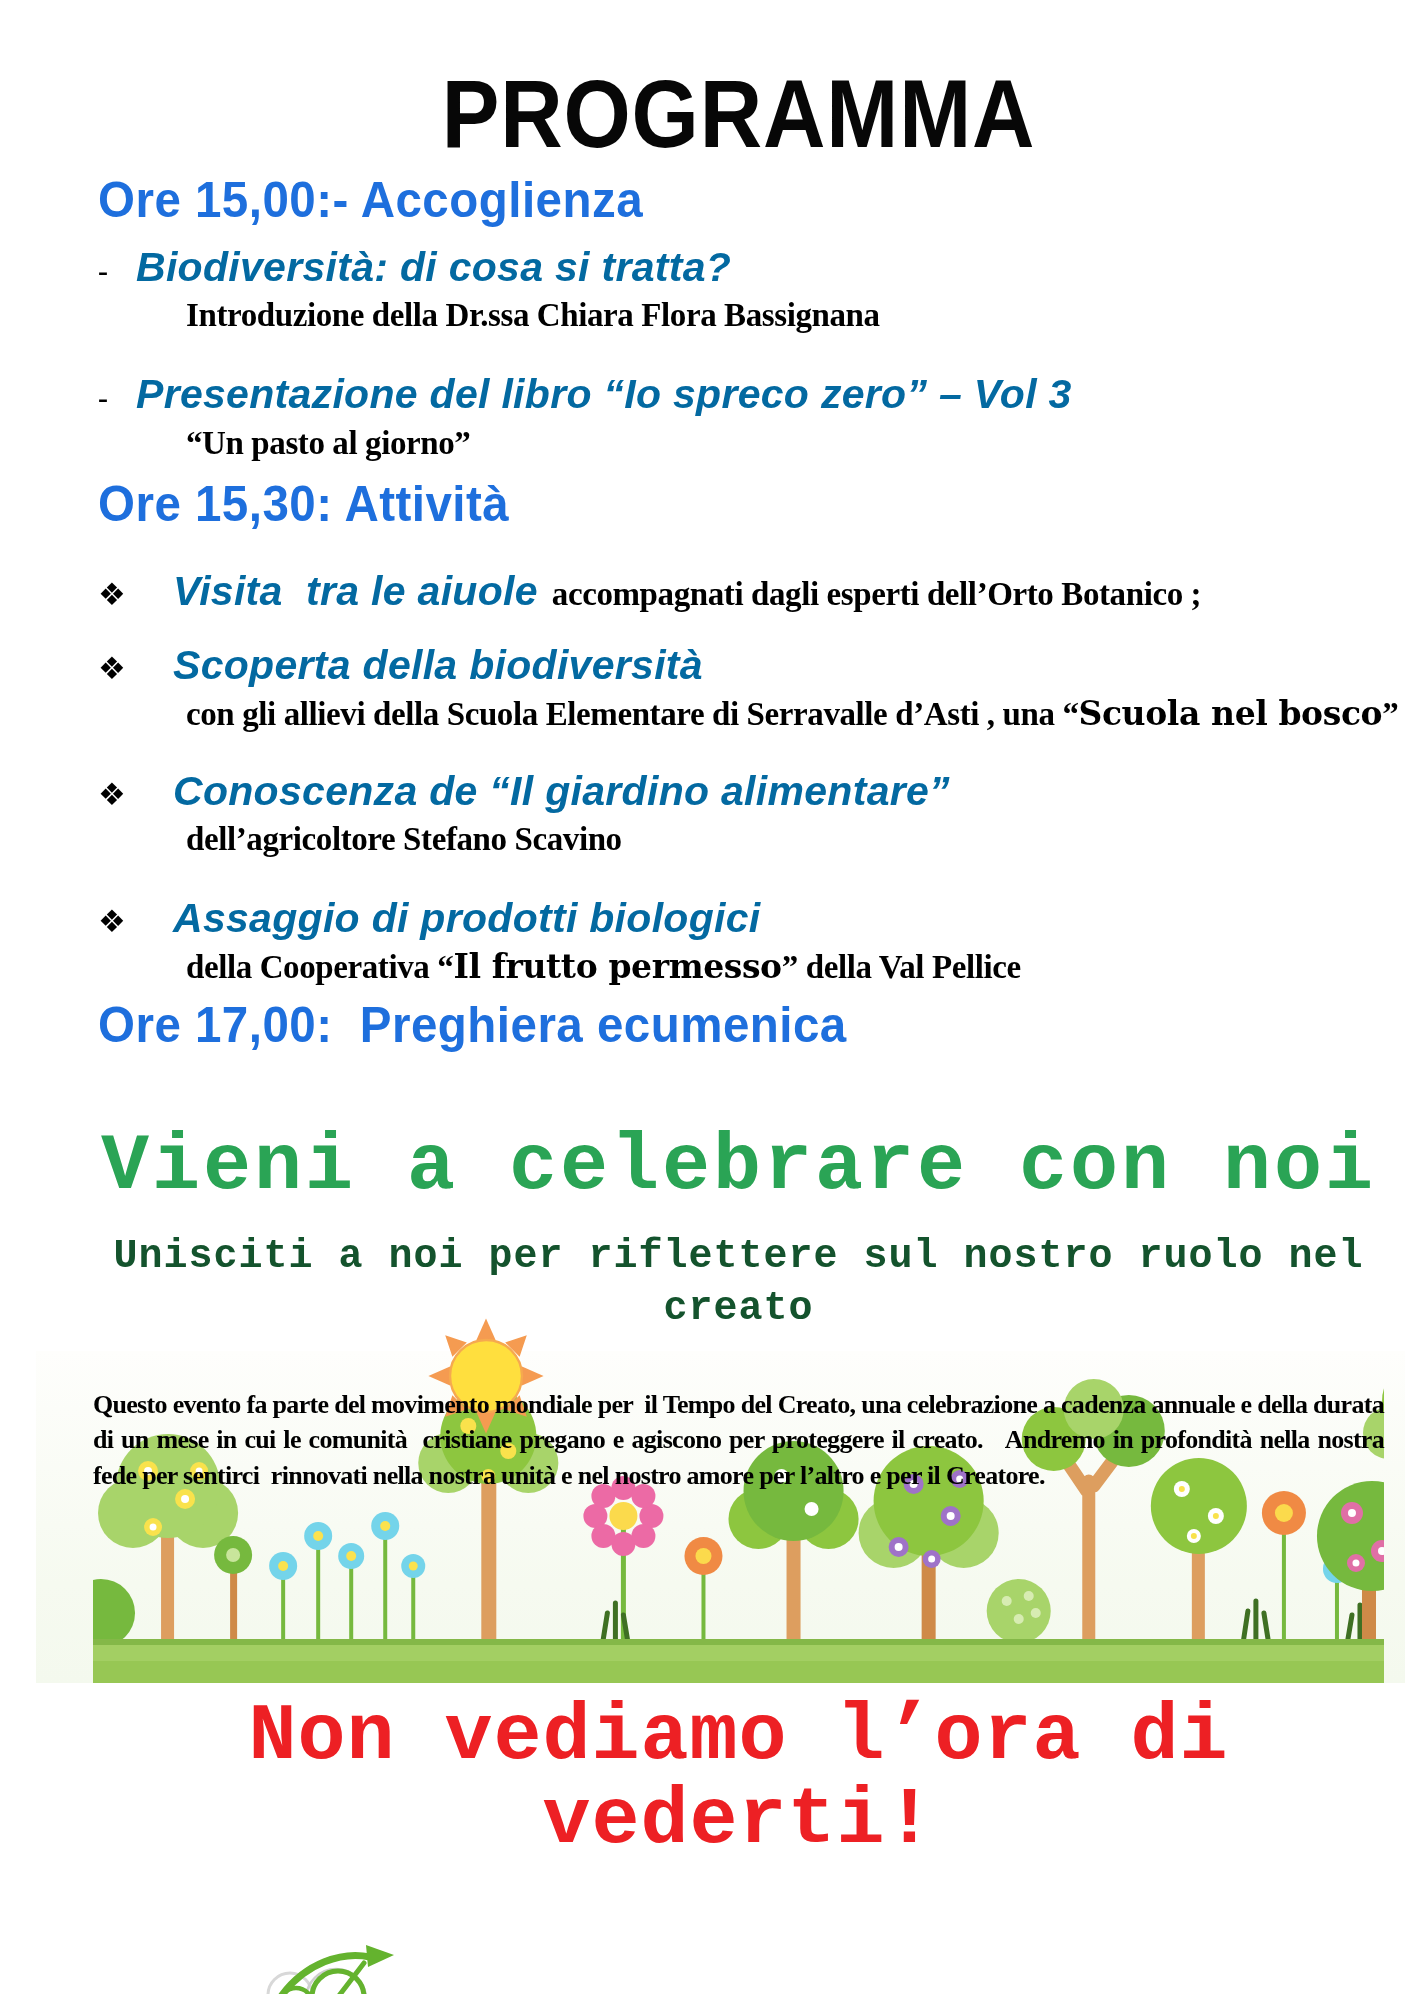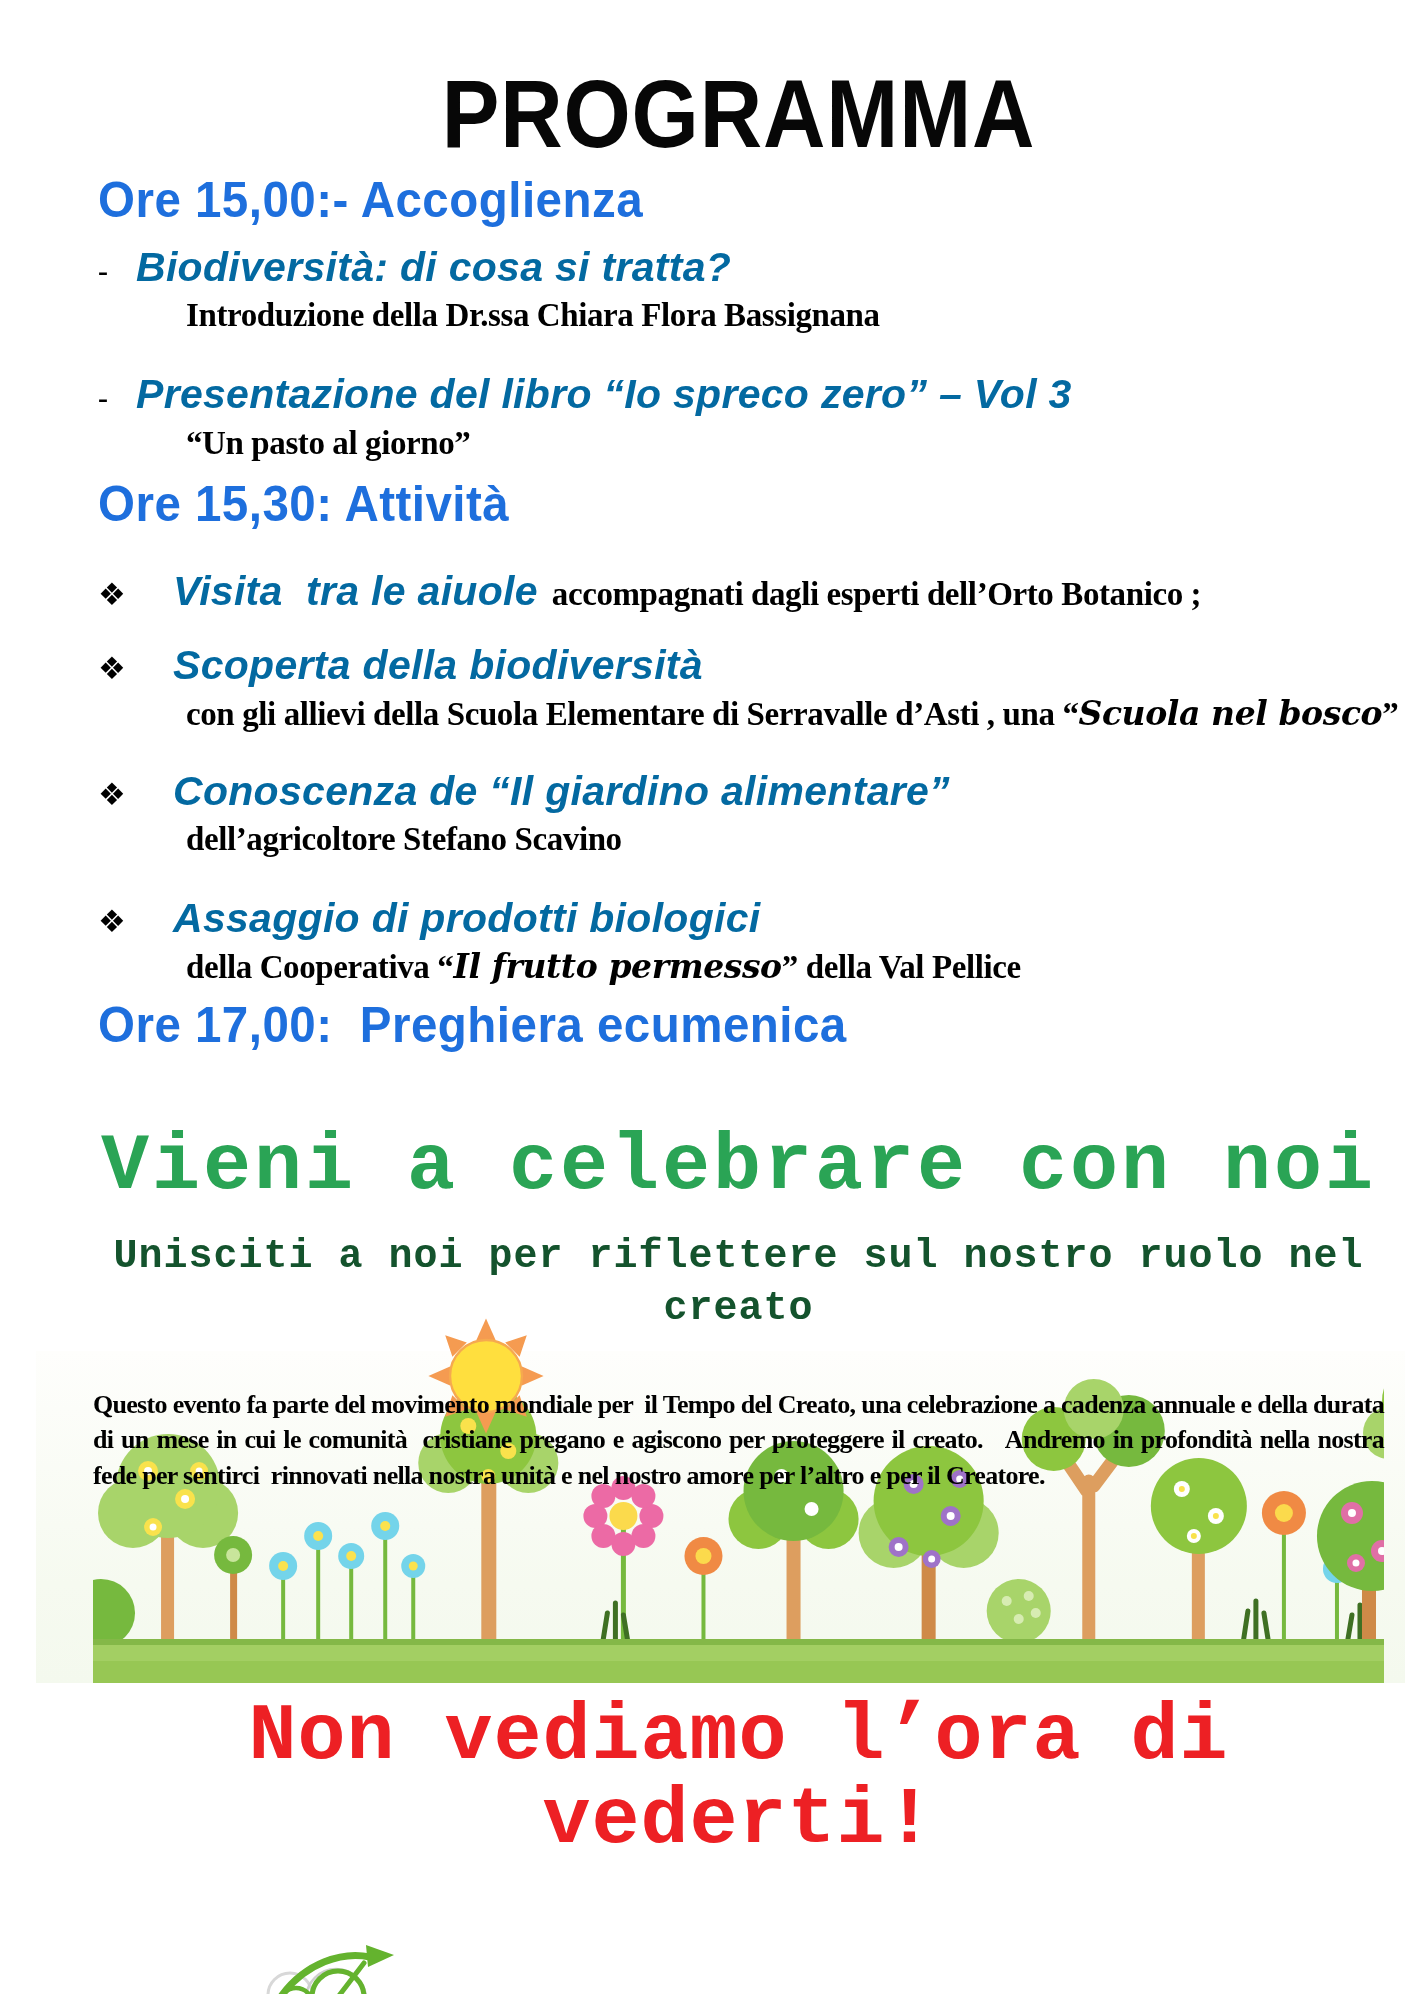--- a/index.html
+++ b/index.html
@@ -25,21 +25,21 @@
   .dash-item2{margin-top:36px}
   .bullet-dash{font-weight:bold;font-size:30px;width:38px;flex:none;}
   .bullet-diamond{font-family:"DejaVu Sans",sans-serif;font-size:31px;width:75px;flex:none;color:#000;}
   .red-title{font-family:"Liberation Sans",sans-serif;font-weight:bold;font-style:italic;
     font-size:41px;line-height:1.15;color:#0369a1;letter-spacing:.3px;white-space:pre-wrap;}
   .b-item{margin-top:34px}
   .b1{margin-top:36px}.b4{margin-top:36px}.b2{margin-top:26px}
   .inline-serif{font-size:33px;font-weight:600;letter-spacing:-.4px;margin-left:14px;white-space:pre-wrap;text-align:right;}
   .sub{margin:6px 0 0 150px;font-size:33px;font-weight:600;line-height:1.15;
     letter-spacing:-.4px;white-space:pre-wrap;}
-  .sub .emph{font-style:italic;font-weight:bold;font-family:"DejaVu Serif",serif;}
+  .sub .emph{font-weight:bold;font-family:"DejaVu Serif",serif;}
 
   
   .celebrate{position:relative;z-index:3;text-align:center;margin-top:72px;}
   .stencil{font-family:Liberation Mono, monospace;font-weight:bold;}
   .green-title{font-size:80px;line-height:1.05;color:#2aa455;letter-spacing:3px;margin:0;}
   .green-sub{font-size:40px;line-height:1.3;color:#14532d;letter-spacing:1px;margin-top:22px;}
 
   
   .scene{position:relative;margin-top:16px;height:332px;
     background:linear-gradient(180deg,#fefefc 0%,#f6faf0 70%,#f4f9ee 100%);}

